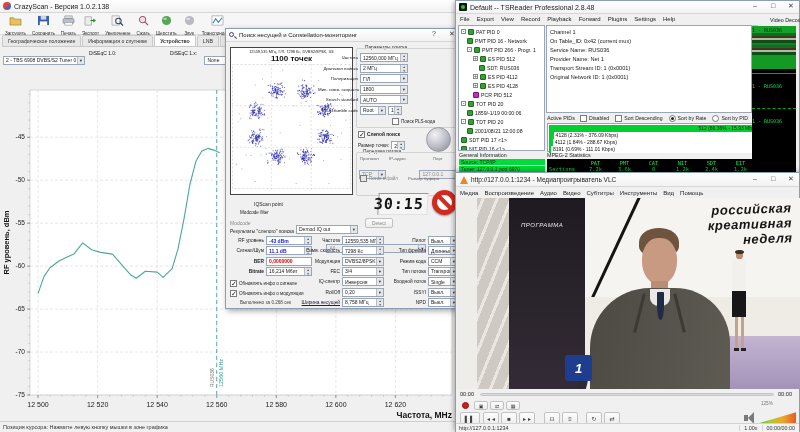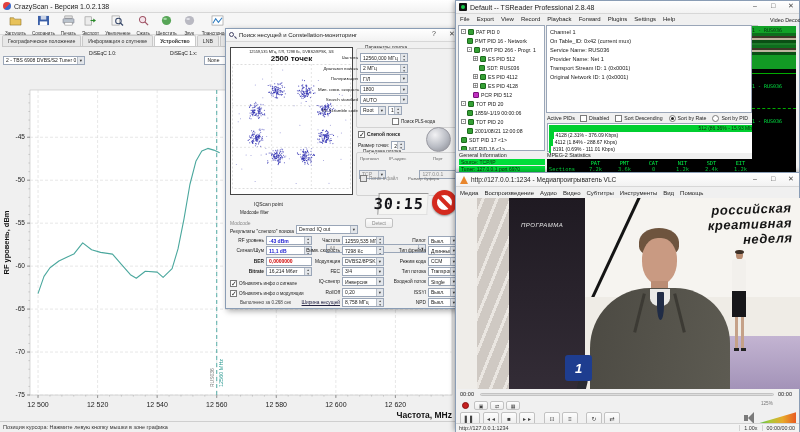--- a/index.html
+++ b/index.html
@@ -298,21 +298,21 @@
       <span class="ttl" style="margin-left:13px;">Поиск несущей и Constellation-мониторинг</span>
       <span class="wbtns">
         <span class="wbtn">?</span>
         <span class="wbtn">✕</span>
       </span>
     </div>
 
     
     <div class="abs" style="left:4px;top:18px;width:123px;height:148px;background:#fff;border:1px solid #444;">
       <div style="text-align:center;font-size:3.9px;margin-top:1px;color:#222;white-space:nowrap;overflow:hidden;">12559,535 МГц, Г/Л, 7298 Кс, DVBS2/8PSK, 3/4</div>
-      <div style="text-align:center;font-size:8px;font-weight:bold;color:#111;">2500 точек</div>
+      <div style="text-align:center;font-size:8px;font-weight:bold;color:#111;">1100 точек</div>
       <svg id="const-svg" width="119" height="125" viewBox="0 0 119 125" style="display:block;margin:1px;">
           <rect x="0.5" y="0.5" width="118" height="124" fill="#fff" stroke="#bbb" stroke-width="0.5" stroke-dasharray="2,2"></rect>
           <line x1="39.666666666666664" y1="0" x2="39.666666666666664" y2="125" stroke="#c9c9c9" stroke-width="0.5" stroke-dasharray="2,2"></line>
           <line x1="0" y1="41.666666666666664" x2="119" y2="41.666666666666664" stroke="#c9c9c9" stroke-width="0.5" stroke-dasharray="2,2"></line>
           <line x1="79.33333333333333" y1="0" x2="79.33333333333333" y2="125" stroke="#c9c9c9" stroke-width="0.5" stroke-dasharray="2,2"></line>
           <line x1="0" y1="83.33333333333333" x2="119" y2="83.33333333333333" stroke="#c9c9c9" stroke-width="0.5" stroke-dasharray="2,2"></line>
           <circle cx="96.9" cy="72.5" r="0.55" fill="#2b2bb0" opacity="0.85"></circle>
           <circle cx="72.4" cy="90.7" r="0.55" fill="#2b2bb0" opacity="0.85"></circle>
           <circle cx="47.5" cy="89.5" r="0.55" fill="#2b2bb0" opacity="0.85"></circle>
           <circle cx="27.2" cy="77.7" r="0.55" fill="#2b2bb0" opacity="0.85"></circle>

